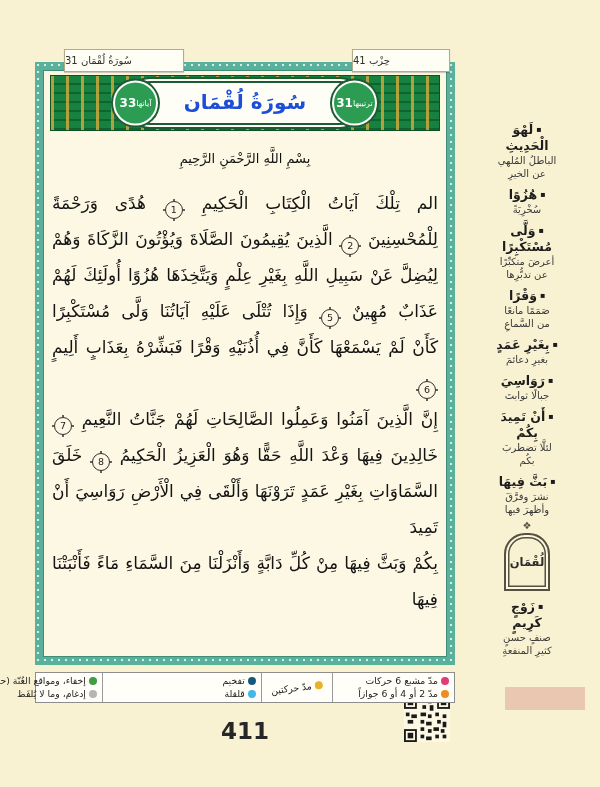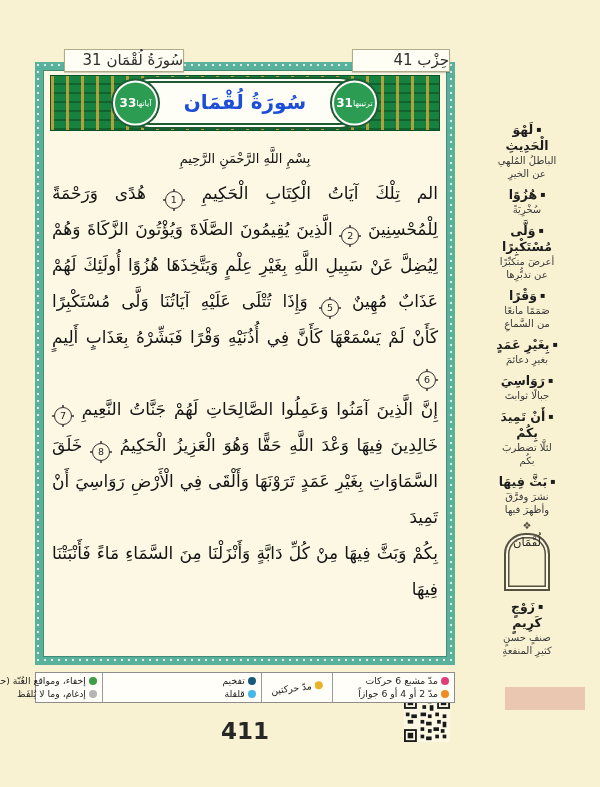--- a/index.html
+++ b/index.html
@@ -10,21 +10,21 @@
     position:relative;
     overflow:hidden;
   }
   .page{position:absolute;inset:0;}
 
   
   .tab{
     position:absolute;top:49px;height:21px;
     background:#fffef4;border:1px solid #b2ab8a;
     box-shadow:0 1px 1px rgba(0,0,0,.18);
-    font-size:15px;line-height:21px;text-align:right;
+    font-size:10px;line-height:21px;text-align:left;
     direction:rtl;color:#2e2e2e;z-index:3;
   }
   .tab-surah{left:64px;width:118px;}
   .tab-hizb{left:352px;width:96px;}
 
   
   .frame{
     position:absolute;left:35px;top:62px;width:420px;height:603px;
     box-sizing:border-box;padding:8px;
     background-color:#59b19c;
@@ -65,21 +65,21 @@
   .circle .c-label{font-size:8px;line-height:9px;}
   .circle .c-num{font-size:12px;font-weight:bold;line-height:13px;}
   .circle-ayat{left:62px;}
   .circle-order{right:62px;}
 
   
   .bismillah{
     text-align:center;direction:rtl;color:#0f0f0f;
     font-size:13px;height:34px;line-height:36px;margin-top:10px;
   }
-  .qtext{direction:rtl;padding:0 3px;height:470px;overflow:hidden;}
+  .qtext{direction:rtl;padding:0 3px;height:470px;overflow:hidden;margin-top:10px;}
   .qline{
     font-size:17px;line-height:36px;color:#141414;
     text-align:justify;text-align-last:justify;
   }
   .vbadge{
     display:inline-flex;align-items:center;justify-content:center;
     width:18px;height:18px;box-sizing:border-box;
     border:1.4px solid #2e2e2e;border-radius:50%;
     font-size:9.5px;color:#222;background:#fdf8e4;
     vertical-align:-4px;margin:0 2px;
@@ -93,22 +93,22 @@
     direction:rtl;text-align:center;z-index:1;
   }
   .mnote{margin-bottom:7px;}
   .mterm{font-size:12.5px;font-weight:bold;color:#1c1c1c;line-height:16px;}
   .mterm.first::before{content:"▪ ";font-size:8px;vertical-align:2px;}
   .mdef{font-size:10px;color:#3a3a3a;line-height:13px;}
   .mihrab{
     width:42px;height:54px;margin:10px 0 8px;position:relative;
     border:2px solid #55513f;border-radius:21px 21px 0 0;
     box-shadow:inset 0 0 0 2px #fdf8e4, inset 0 0 0 3.5px #55513f;
-    display:flex;justify-content:center;
-    font-size:11.5px;font-weight:normal;color:#2b2b2b;
+    display:flex;align-items:center;justify-content:center;
+    font-size:11.5px;font-weight:bold;color:#2b2b2b;
   }
   .mihrab::before{
     content:"❖";position:absolute;top:-15px;left:50%;transform:translateX(-50%);
     font-size:10px;color:#55513f;
   }
   .pink-mark{position:absolute;left:505px;top:687px;width:80px;height:23px;background:#e9c7b0;}
 
   
   .legend{
     position:absolute;left:35px;top:672px;width:420px;height:31px;

